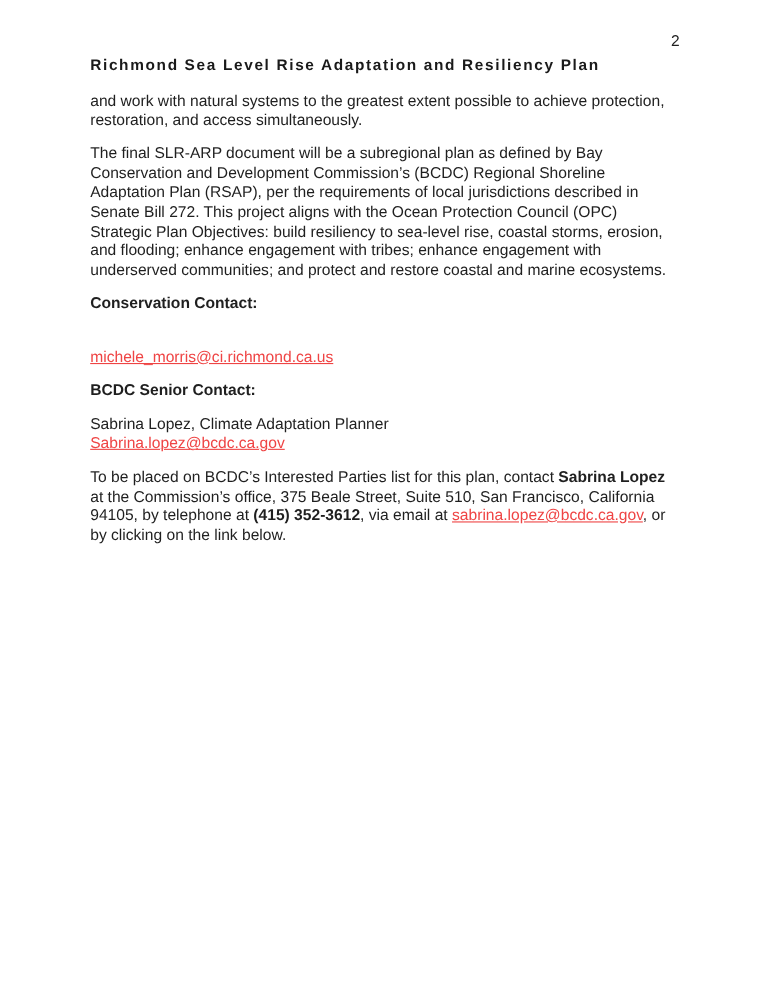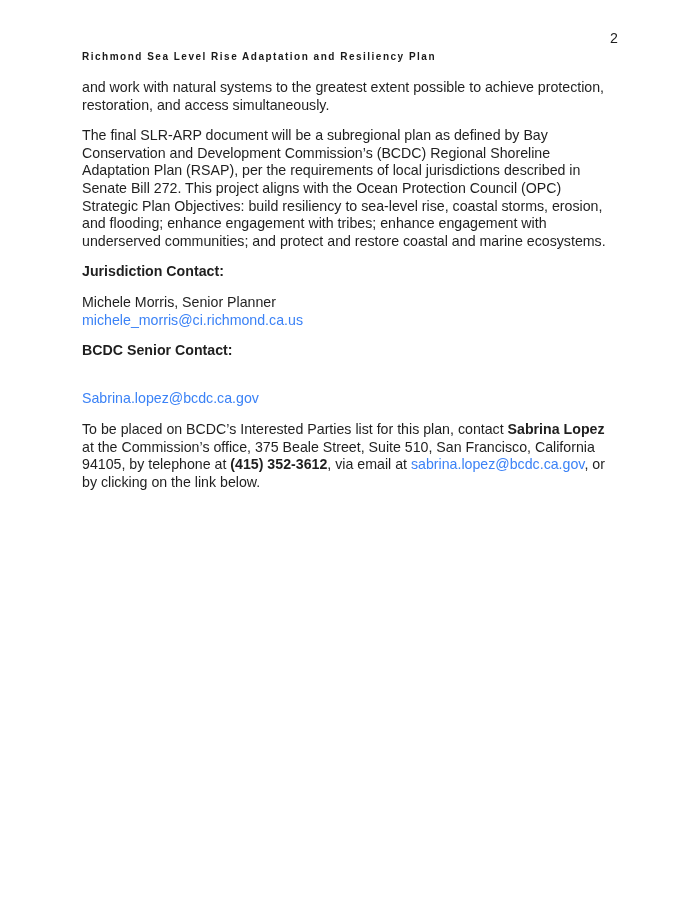--- a/index.html
+++ b/index.html
@@ -22,38 +22,39 @@
     background: #ffffff;
   }
   .page-number {
     text-align: right;
     font-size: 14.2px;
     line-height: 16px;
     margin: 0 0 5px 0;
     color: #1f1f1f;
   }
   .running-header {
-    font-size: 10px;
+    font-size: 14px;
     font-weight: 700;
     letter-spacing: 1.5px;
     color: #1a1a1a;
     margin: 0 0 17px 0;
     white-space: nowrap;
   }
   p {
     margin: 11px 0 13px 0;
     font-size: 14.2px;
     line-height: 17.6px;
     overflow-wrap: break-word;
   }
   .bold {
     font-weight: 700;
   }
   a.link {
-    color: #3b82f6;
+    color: #ef4444;
+    text-decoration: underline;
     cursor: pointer;
     overflow-wrap: break-word;
   }
 </style>
 </head>
 <body>
 
 <div class="page">
 
   <div class="page-number">2</div>
@@ -62,34 +63,34 @@
 
   <p>
     <span>and work with natural systems to the greatest extent possible to achieve protection, restoration, and access simultaneously.</span>
   </p>
 
   <p>
     <span>The final SLR-ARP document will be a subregional plan as defined by Bay Conservation and Development Commission’s (BCDC) Regional Shoreline Adaptation Plan (RSAP), per the requirements of local jurisdictions described in Senate Bill 272. This project aligns with the Ocean Protection Council (OPC) Strategic Plan Objectives: build resiliency to sea-level rise, coastal storms, erosion, and flooding; enhance engagement with tribes; enhance engagement with underserved communities; and protect and restore coastal and marine ecosystems.</span>
   </p>
 
   <p class="bold">
-    <span>Jurisdiction Contact:</span>
+    <span>Conservation Contact:</span>
   </p>
 
   <p>
-    <span>Michele Morris, Senior Planner</span><br>
+    <br>
     <a class="link">michele_morris@ci.richmond.ca.us</a>
   </p>
 
   <p class="bold">
     <span>BCDC Senior Contact:</span>
   </p>
 
   <p>
-    <br>
+    <span>Sabrina Lopez, Climate Adaptation Planner</span><br>
     <a class="link">Sabrina.lopez@bcdc.ca.gov</a>
   </p>
 
 
   <p>
     <span>To be placed on BCDC’s Interested Parties list for this plan, contact </span><span class="bold">Sabrina Lopez</span><span> at the Commission’s office, 375 Beale Street, Suite 510, San Francisco, California 94105, by telephone at </span><span class="bold">(415) 352-3612</span><span>, via email at </span><a class="link">sabrina.lopez@bcdc.ca.gov</a><span>, or by clicking on the link below.</span>
   </p>
 
 
 </div>

